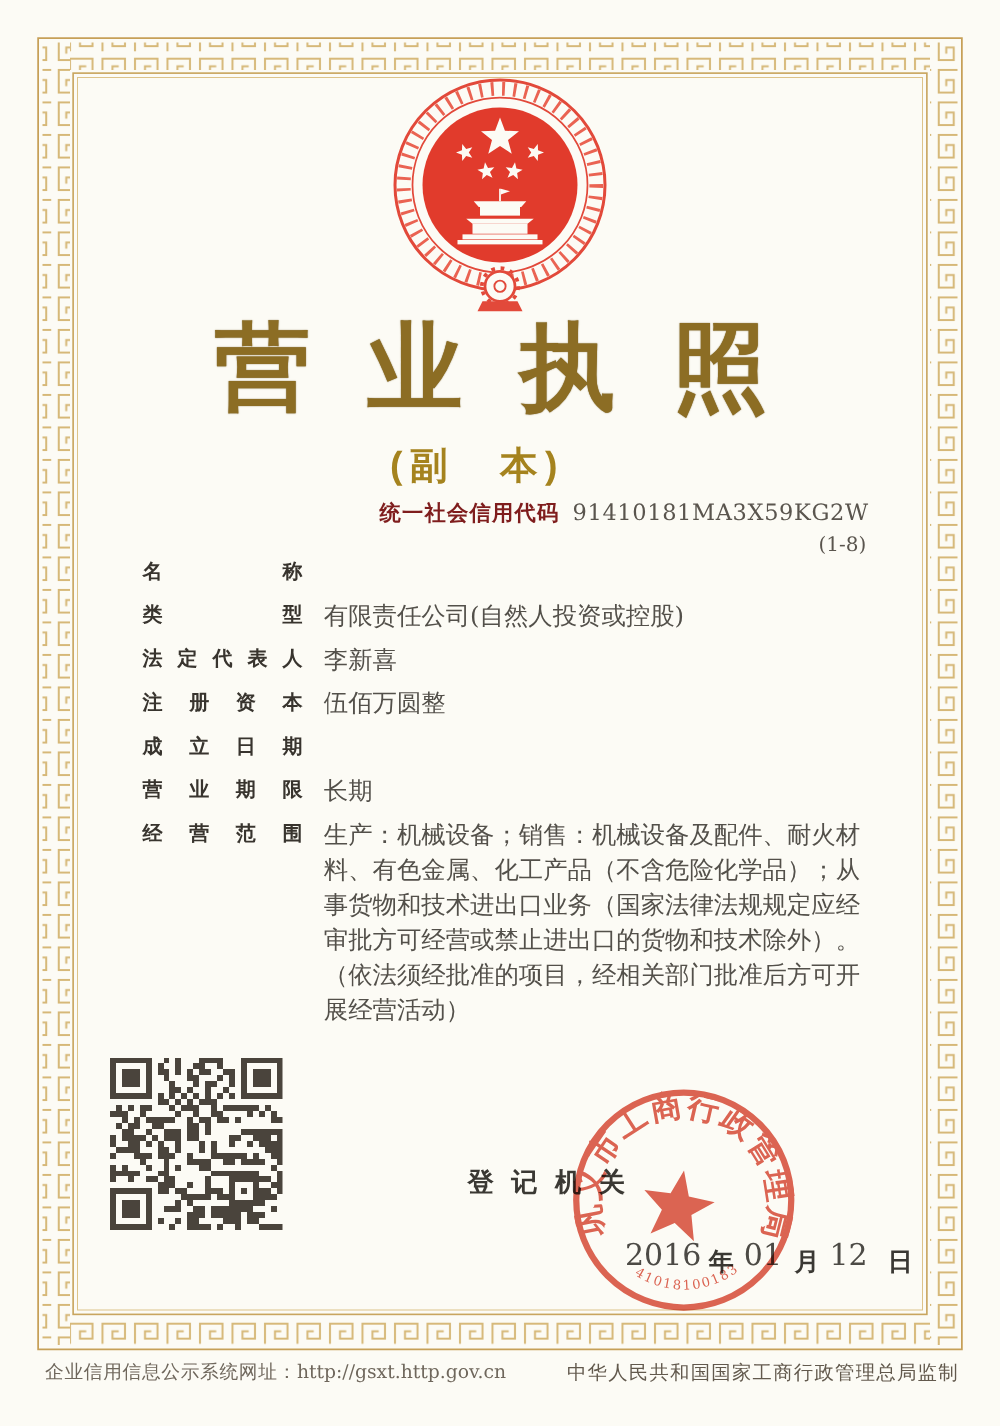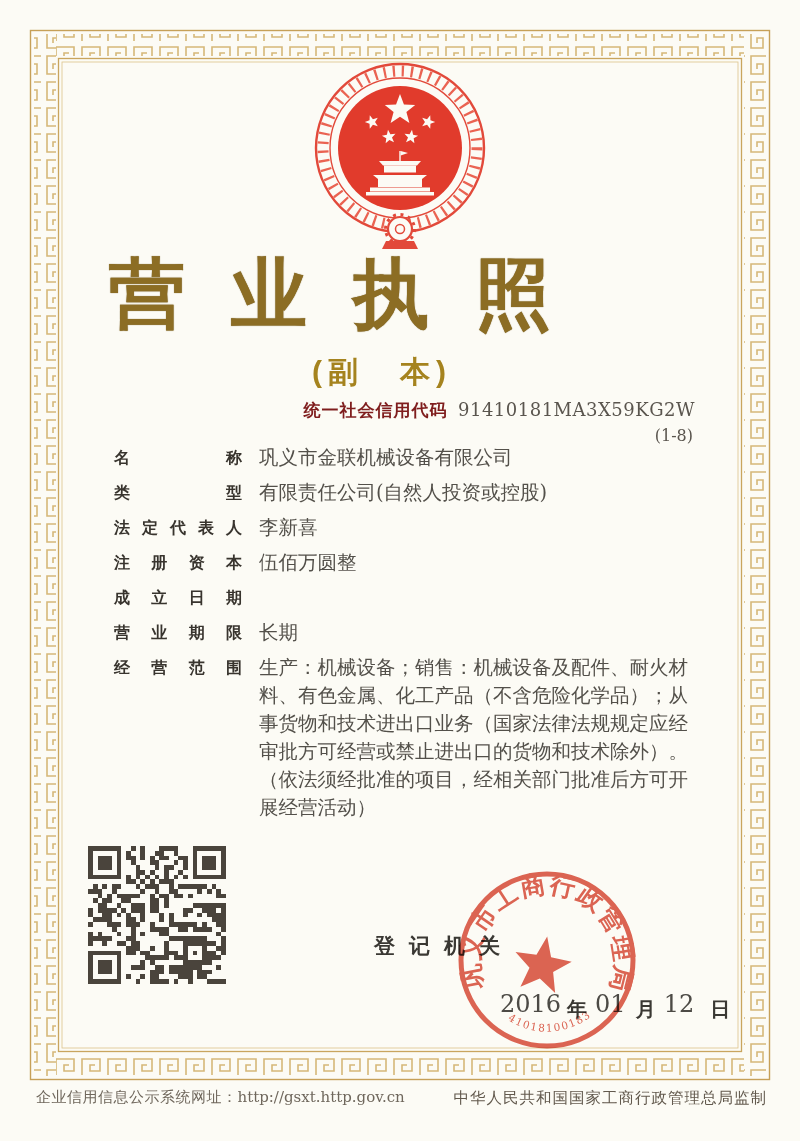--- a/index.html
+++ b/index.html
@@ -13,21 +13,21 @@
   .page{
     position:absolute;left:0;top:0;width:800px;height:1141px;
     background:#fcfbf5;
   }
   .frame{position:absolute;left:0;top:0;z-index:1;pointer-events:none;}
   
   .emblem{position:absolute;left:300px;top:50px;width:200px;height:200px;z-index:2;}
   
   .title{
     position:absolute;left:0;top:244px;width:660px;
-    text-align:center;
+    text-align:right;
     font-size:76px;font-weight:900;
     letter-spacing:46px;padding-left:46px;box-sizing:border-box;
     color:#8c6d24;z-index:2;
     text-shadow:0 0 1px #6d541b;
   }
   .subtitle{
     position:absolute;left:0;top:352px;width:758px;
     text-align:center;font-size:30px;font-weight:700;
     letter-spacing:6px;padding-left:6px;box-sizing:border-box;
     color:#a5831e;z-index:2;
@@ -150,21 +150,20 @@
     <div class="codeline">
       <span class="codelabel">统一社会信用代码</span>
       <span class="codevalue">91410181MA3X59KG2W</span>
     </div>
     <div class="pagenote">(1-8)</div>
   </div>
 
   <div class="fields">
     <div class="frow">
       <span class="flabel">名称</span>
-      <span class="fvalue">巩义市金联机械设备有限公司</span>
     </div>
     <div class="frow">
       <span class="flabel">类型</span>
       <span class="fvalue">有限责任公司(自然人投资或控股)</span>
     </div>
     <div class="frow">
       <span class="flabel">法定代表人</span>
       <span class="fvalue">李新喜</span>
     </div>
     <div class="frow">

